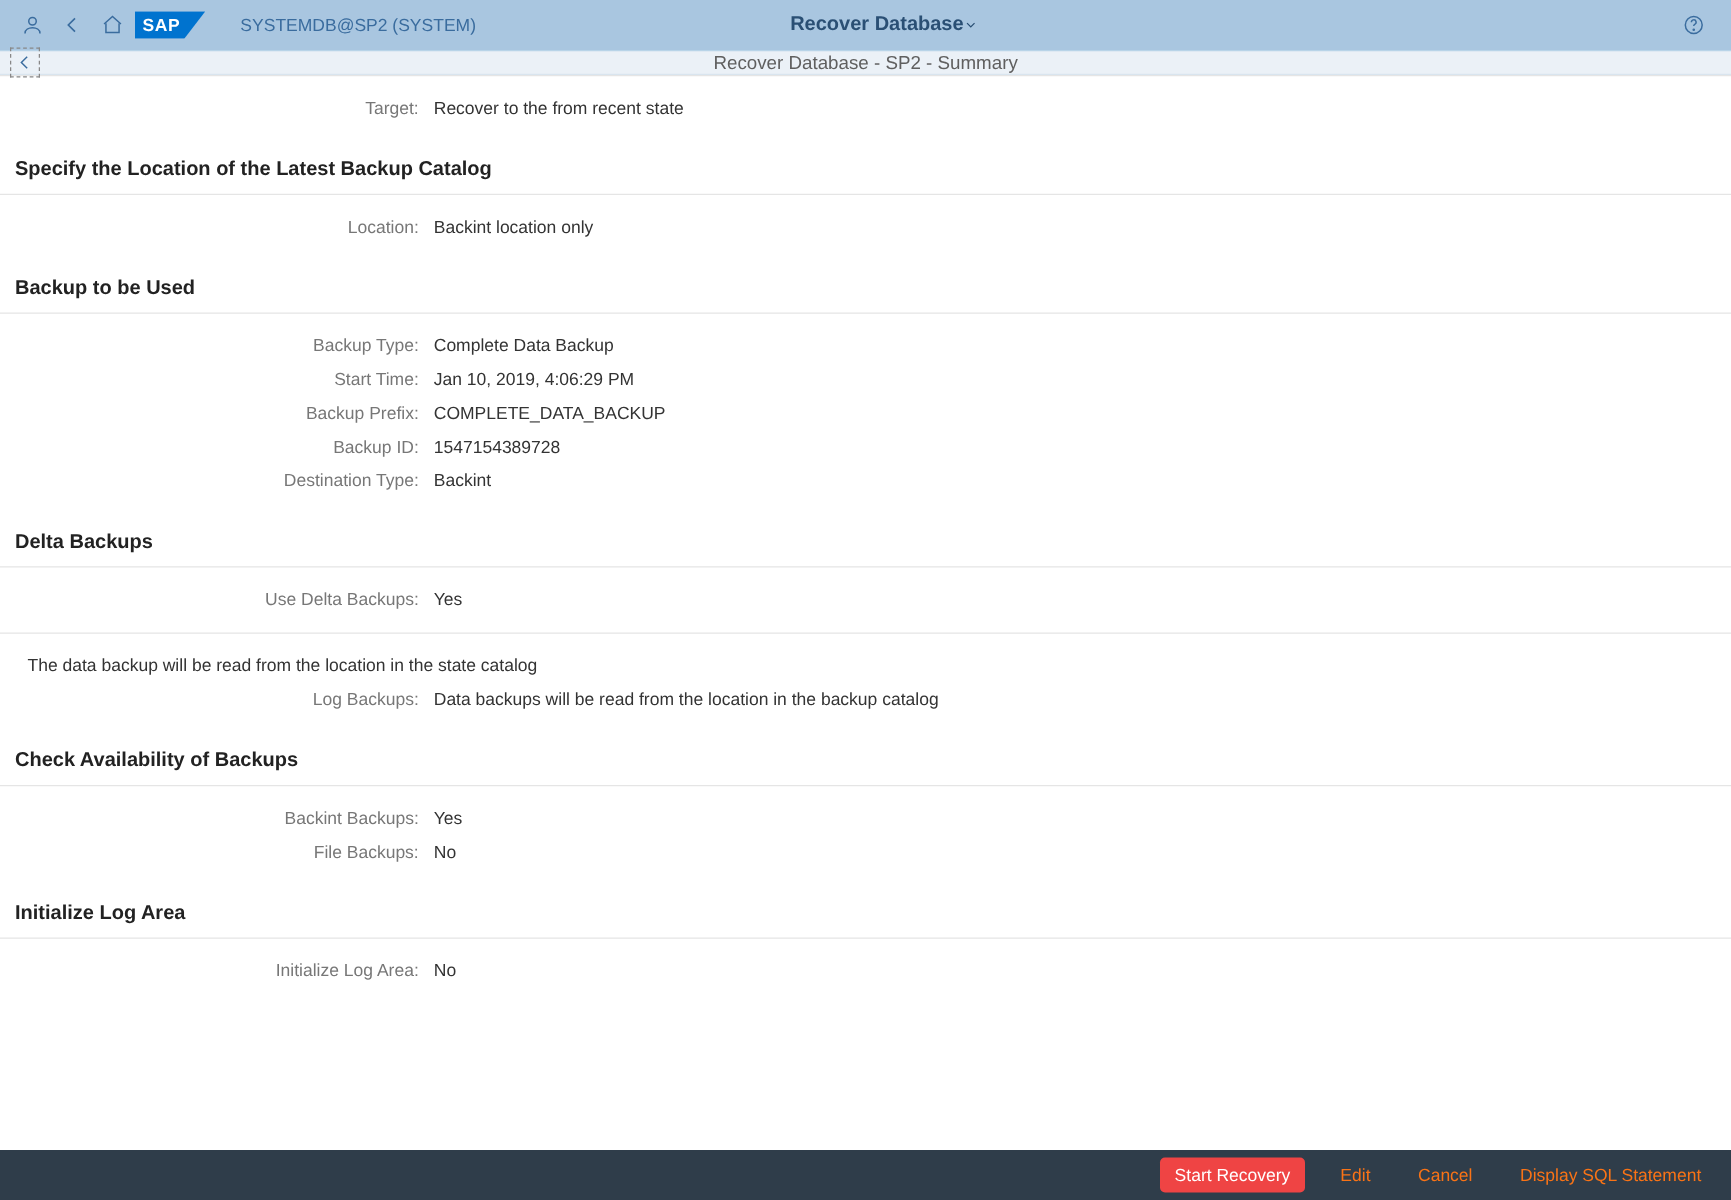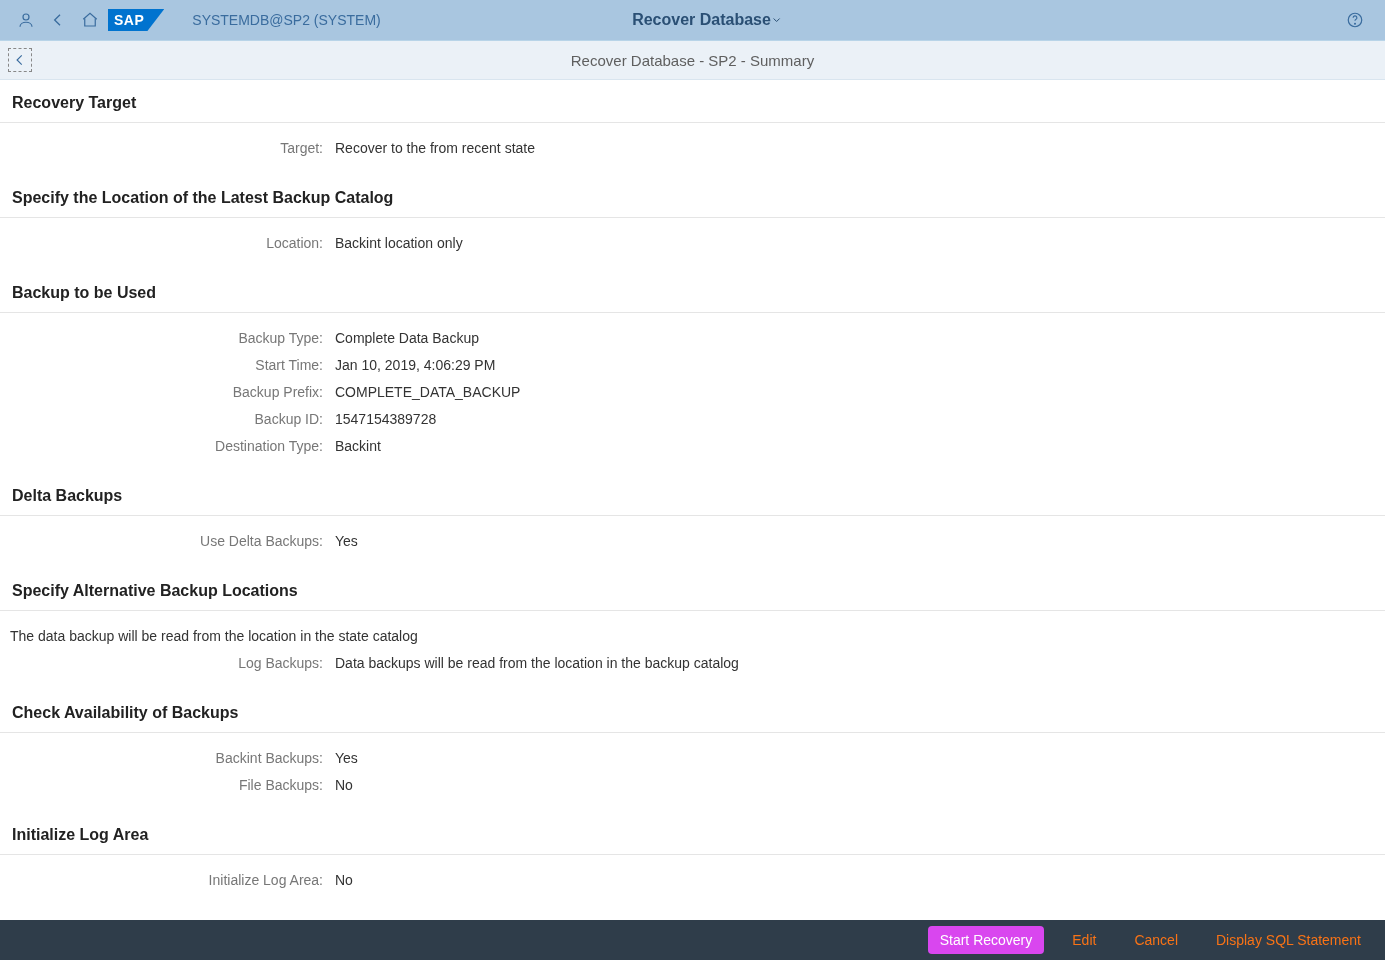--- a/index.html
+++ b/index.html
@@ -3,32 +3,32 @@
 <meta charset="utf-8">
 <style>
 * { margin: 0; padding: 0; box-sizing: border-box; }
 body { font-family: Arial, Helvetica, sans-serif; font-size: 14px; background: #fff; color: #333; width: 1385px; }
 .top-header { background: #A9C6E0; height: 40px; display: flex; align-items: center; padding: 0 10px; position: relative; }
 .hdr-icon { width: 32px; height: 32px; display: flex; align-items: center; justify-content: center; color: #3a6c9e; cursor: pointer; }
 .sap-logo { background: #0073cf; color: #fff; font-weight: bold; font-size: 14px; padding: 3px 20px 3px 6px; clip-path: polygon(0 0, 100% 0, 70% 100%, 0 100%); margin: 0 2px; letter-spacing: 0.5px; }
 .sys-label { color: #3a6c9e; font-size: 14px; margin-left: 26px; }
 .app-title { position: absolute; left: 50%; transform: translateX(-50%); color: #2a4f74; font-size: 16px; font-weight: 600; display: flex; align-items: center; gap: 0; margin-left: 15px; }
 .help-icon { position: absolute; right: 14px; color: #3a6c9e; }
-.sub-header { background: #EBF1F7; height: 40px; display: flex; align-items: center; justify-content: center; position: relative; border-top: 1px solid #b8d4e8; border-bottom: 1px solid #d9e5ef; }
+.sub-header { background: #EBF1F7; height: 20px; display: flex; align-items: center; justify-content: center; position: relative; border-top: 1px solid #b8d4e8; border-bottom: 1px solid #d9e5ef; }
 .back-btn { position: absolute; left: 8px; width: 24px; height: 24px; display: flex; align-items: center; justify-content: center; border: 1px dashed #888; color: #3a6c9e; cursor: pointer; }
 .sub-title { color: #5F5F5F; font-size: 15px; }
 .content { padding: 0; }
 .section-header { padding: 14px 12px 10px; font-size: 16px; font-weight: bold; color: #222; }
-.section-body { border-top: 1px solid #e5e5e5; border-bottom: 1px solid #ffffff; padding: 12px 4px; }
+.section-body { border-top: 1px solid #e5e5e5; border-bottom: 1px solid #ffffff; padding: 12px 16px; }
 .row { display: flex; padding: 3px 0; line-height: 1.5; }
 .lbl { width: 325px; text-align: right; color: #777; padding-right: 6px; }
 .val { color: #333; padding-left: 6px; }
 .footer { background: #2F3D4A; height: 40px; display: flex; align-items: center; justify-content: flex-end; padding: 0 14px; gap: 18px; position: fixed; bottom: 0; left: 0; width: 1385px; }
 .footer button { background: transparent; border: none; color: #f97316; font-size: 14px; cursor: pointer; padding: 6px 10px; }
-.footer .primary { background: #d946ef; color: #fff; border-radius: 4px; padding: 6px 12px; }
+.footer .primary { background: #ef4444; color: #fff; border-radius: 4px; padding: 6px 12px; }
 .spacer-bottom { height: 60px; }
 svg { display: block; }
 </style>
 </head>
 <body>
 
 <div class="top-header">
   <div class="hdr-icon">
     <svg width="18" height="18" viewBox="0 0 24 24" fill="none" stroke="currentColor" stroke-width="1.6">
         <circle cx="12" cy="8" r="4"></circle>
@@ -67,21 +67,20 @@
   <div class="back-btn">
     <svg width="14" height="14" viewBox="0 0 24 24" fill="none" stroke="#3a6c9e" stroke-width="2">
         <polyline points="15 4 7 12 15 20"></polyline>
       </svg>
   </div>
   <div class="sub-title">Recover Database - SP2 - Summary</div>
 </div>
 
 <div class="content">
 
-  <div class="section-header">Recovery Target</div>
   <div class="section-body">
     <div class="row">
       <div class="lbl">Target:</div>
       <div class="val">Recover to the from recent state</div>
     </div>
   </div>
 
   <div class="section-header">Specify the Location of the Latest Backup Catalog</div>
   <div class="section-body">
     <div class="row">
@@ -115,21 +114,20 @@
   </div>
 
   <div class="section-header">Delta Backups</div>
   <div class="section-body">
     <div class="row">
       <div class="lbl">Use Delta Backups:</div>
       <div class="val">Yes</div>
     </div>
   </div>
 
-  <div class="section-header">Specify Alternative Backup Locations</div>
   <div class="section-body">
     <div class="row">
       <div class="val">The data backup will be read from the location in the state catalog</div>
     </div>
     <div class="row">
       <div class="lbl">Log Backups:</div>
       <div class="val">Data backups will be read from the location in the backup catalog</div>
     </div>
   </div>
 

